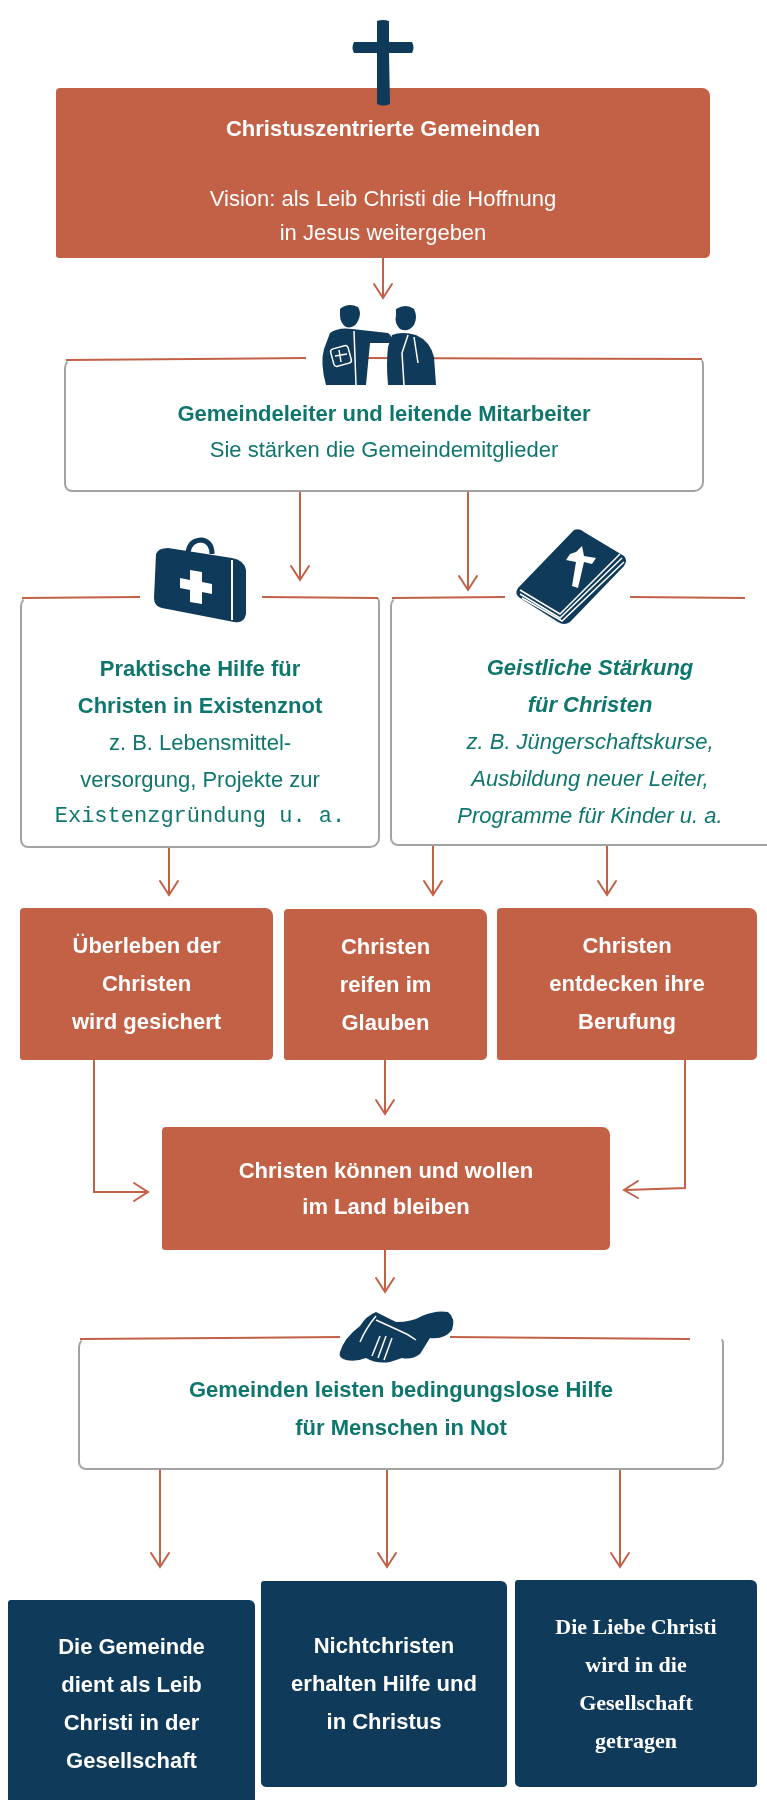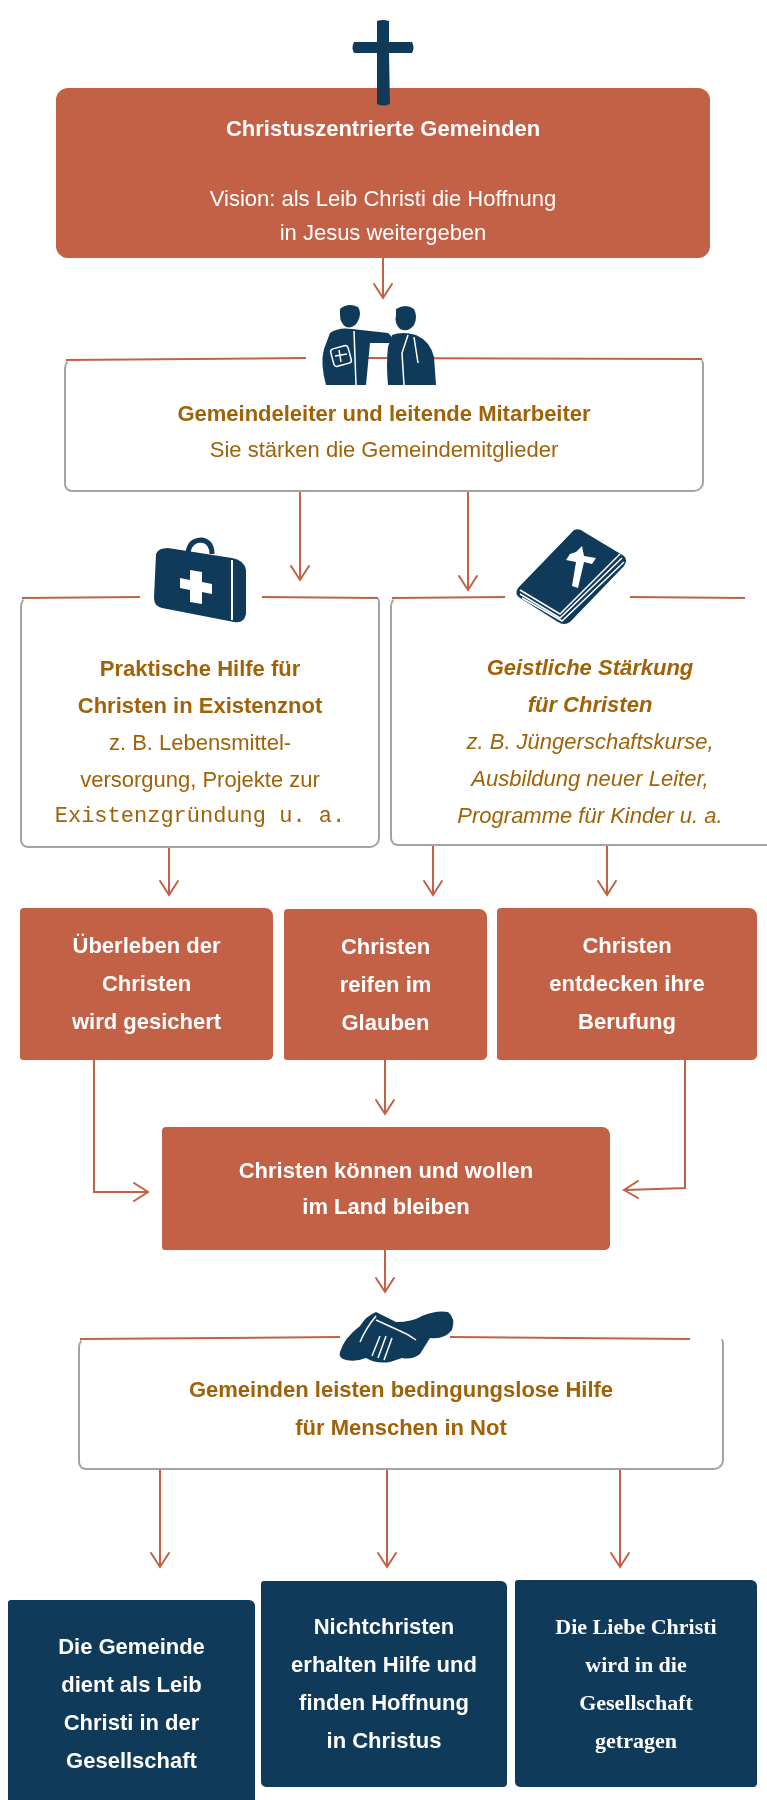--- a/index.html
+++ b/index.html
@@ -4,21 +4,21 @@
 <style>
   html, body { margin:0; padding:0; background:#ffffff; }
   body { width:767px; height:1800px; position:relative; overflow:hidden;
          font-family:"Liberation Sans", "DejaVu Sans", sans-serif; }
   .abs { position:absolute; }
   svg.lines { position:absolute; left:0; top:0; width:767px; height:1800px; }
   .box { position:absolute; box-sizing:border-box; display:flex; flex-direction:column;
          align-items:center; justify-content:center; text-align:center; }
   .filled { background:#C26145; color:#ffffff; border-radius:4px 8px 5px 3px; }
   .navy { background:#0F3A5A; color:#ffffff; border-radius:3px 6px 4px 5px; }
-  .outline { border:2px solid #a3a3a3; border-radius:10px 6px 10px 8px; color:#a16207; background:transparent; }
+  .outline { border:2px solid #a3a3a3; border-radius:10px 6px 10px 8px; color:#0f766e; background:transparent; }
   .t { font-weight:bold; }
   .n { font-weight:normal; }
   .line { display:block; }
   .icon { position:absolute; }
 </style>
 </head>
 <body>
 
 <svg class="lines" viewBox="0 0 767 1800">
   <g stroke="#C26145" stroke-width="2" fill="none" stroke-linecap="round">
@@ -42,21 +42,21 @@
     <path d="M685 1060 L685 1188 L626 1190 M638 1181 L624 1190 L638 1198"></path>
 
     <path d="M385 1250 L385 1290 M376 1278 L385 1292 L394 1278"></path>
 
     <path d="M160 1470 L160 1565 M151 1553 L160 1567 L169 1553"></path>
     <path d="M387 1470 L387 1565 M378 1553 L387 1567 L396 1553"></path>
     <path d="M620 1470 L620 1565 M611 1553 L620 1567 L629 1553"></path>
   </g>
 </svg>
 
-<div class="box filled" style="left:56px; top:88px; width:654px; height:170px; padding-top:16px;border-radius:12px;">
+<div class="box filled" style="left:56px; top:88px; width:654px; height:170px; padding-top:16px;">
   <span class="line t" style="font-size:22px; line-height:34px;">Christuszentrierte Gemeinden</span>
   <span class="line n" style="font-size:22px; line-height:34px;margin-top:36px;">Vision: als Leib Christi die Hoffnung</span>
   <span class="line n" style="font-size:22px; line-height:34px;">in Jesus weitergeben</span>
 </div>
 <svg class="icon" style="left:350px; top:18px;" width="66" height="90" viewBox="0 0 66 90">
   <path d="M27 3 Q33 1 39 3 L39 24 L62 24 Q65 30 62 35 L39 35 L40 86 Q33 89 27 86 L27 35 L4 35 Q1 30 4 24 L27 24 Z" fill="#0F3A5A"></path>
 </svg>
 
 <div class="box outline" style="left:64px; top:358px; width:640px; height:134px; padding-top:14px; border-top-color:transparent;">
   <span class="line t" style="font-size:22px; line-height:36px;">Gemeindeleiter und leitende Mitarbeiter</span>
@@ -161,21 +161,20 @@
 
 <div class="box navy t" style="left:8px; top:1580px; width:247px; height:207px; font-size:22px; line-height:38px;margin-top:20px;">
   <span class="line">Die Gemeinde</span>
   <span class="line">dient als Leib</span>
   <span class="line">Christi in der</span>
   <span class="line">Gesellschaft</span>
 </div>
 <div class="box navy t" style="left:261px; top:1581px; width:246px; height:206px; font-size:22px; line-height:38px;">
   <span class="line">Nichtchristen</span>
   <span class="line">erhalten Hilfe und</span>
-  <span class="line">finden Hoffnung</span>
   <span class="line">in Christus</span>
 </div>
 <div class="box navy t" style="left:515px; top:1580px; width:242px; height:207px; font-size:22px; line-height:38px;font-family:Liberation Serif, serif;">
   <span class="line">Die Liebe Christi</span>
   <span class="line">wird in die</span>
   <span class="line">Gesellschaft</span>
   <span class="line">getragen</span>
 </div>
 
 </body></html>

